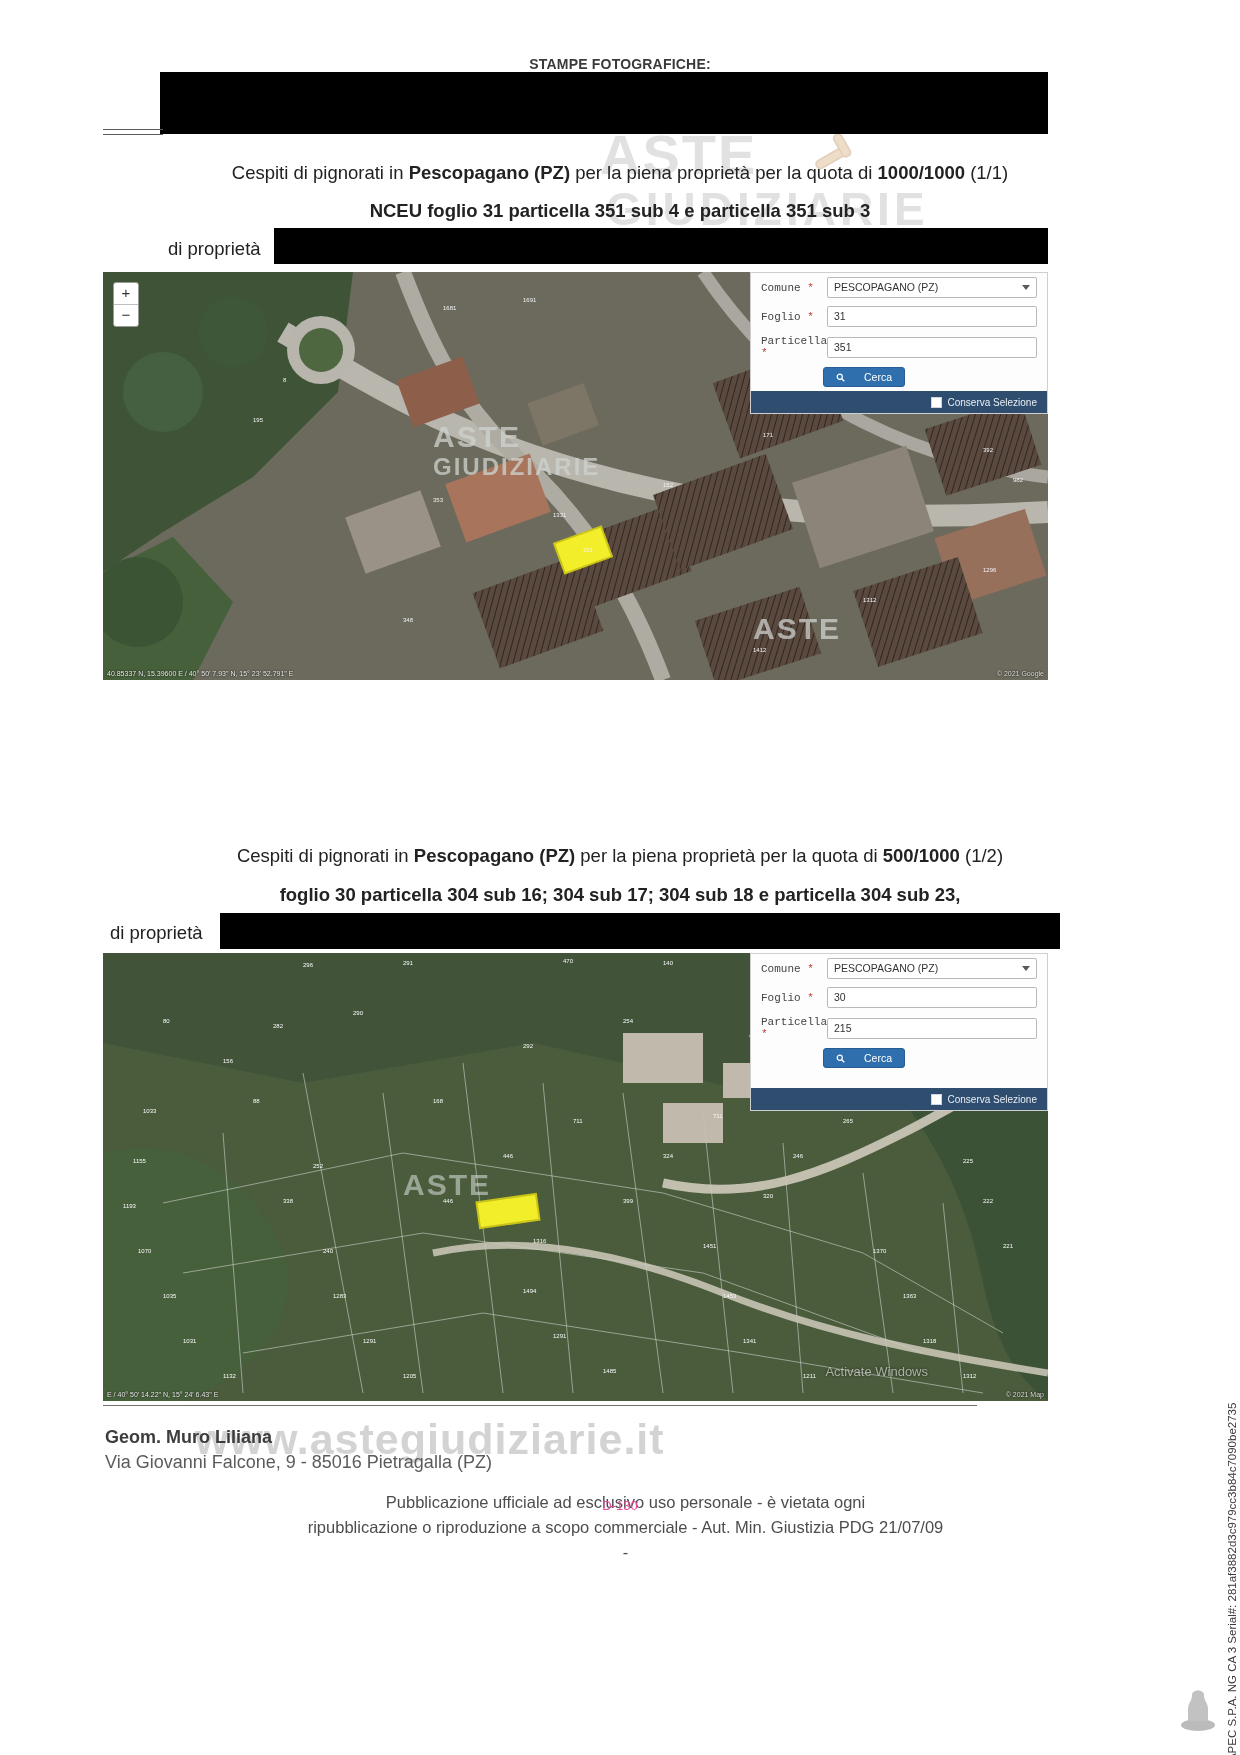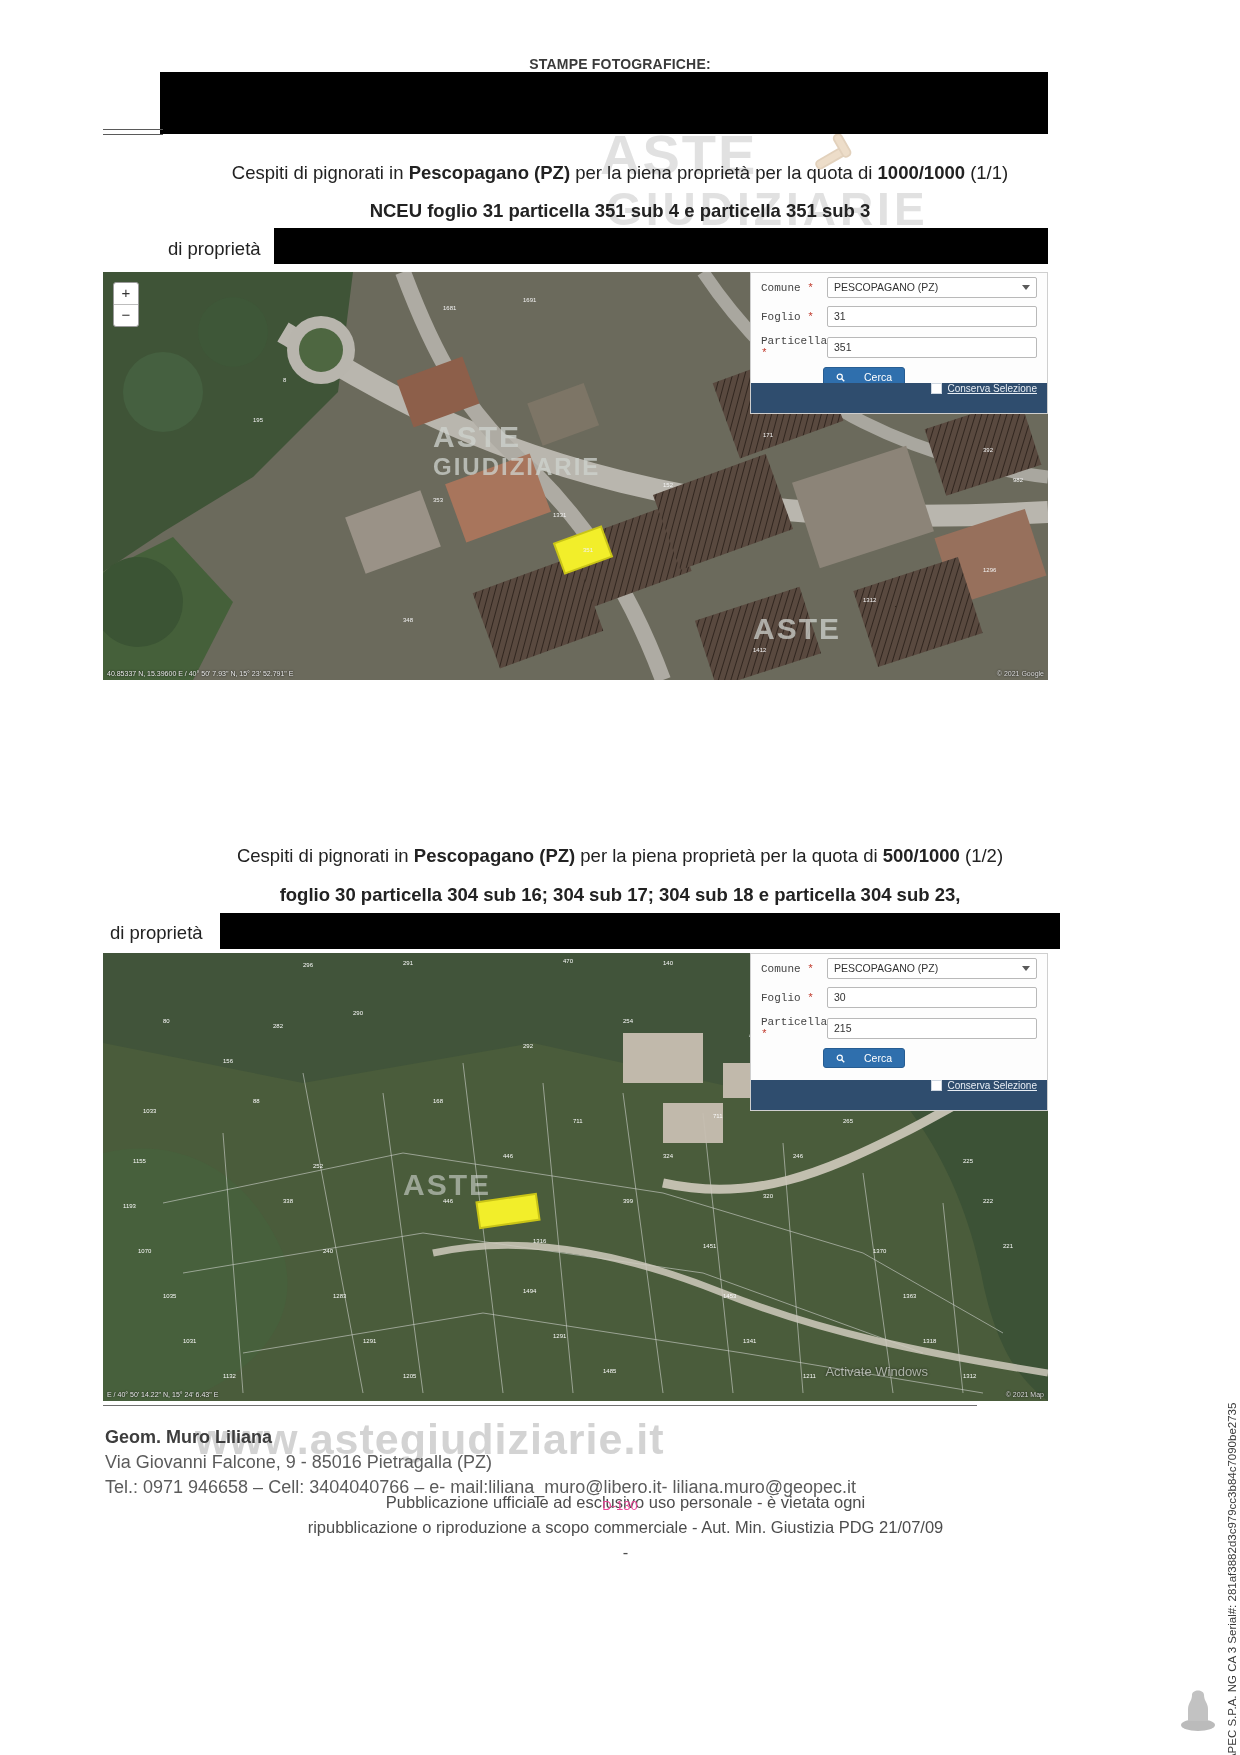--- a/index.html
+++ b/index.html
@@ -91,23 +91,23 @@
     font-size:10.5px;color:#333;padding:0 6px;line-height:19px;position:relative;
   }
   .pselect{display:flex;align-items:center;justify-content:space-between;}
   .caret{width:0;height:0;border-left:4px solid transparent;border-right:4px solid transparent;border-top:5px solid #5a5a5a;}
   .btnrow{padding:4px 10px;}
   .cerca{
     background:#2f6fad;color:#fff;border:1px solid #275d92;border-radius:3px;
     font-size:10.5px;padding:3px 12px;display:inline-flex;align-items:center;gap:19px;
   }
   .panel-footer{
-    position:absolute;left:0;right:0;bottom:0;height:30px;
+    position:absolute;left:0;right:0;bottom:0;height:22px;
     background:#2f4d6e;color:#e8eef5;font-size:10px;
-    display:flex;justify-content:flex-end;gap:6px;padding-right:10px;text-decoration:underline;
+    display:flex;align-items:center;justify-content:flex-end;gap:6px;padding-right:10px;
   }
   .chk{width:9px;height:9px;border:1px solid #cdd6e0;background:#fff;display:inline-block;}
 
   .coords{
     position:absolute;left:4px;bottom:3px;font-size:7px;color:#e9e9e9;
     text-shadow:0 0 2px #000;z-index:6;white-space:nowrap;
   }
   .attrib{
     position:absolute;right:4px;bottom:3px;font-size:7px;color:#dcdcdc;
     text-shadow:0 0 2px #000;z-index:6;
@@ -427,21 +427,20 @@
         <rect x="33" y="8" width="9" height="26" rx="4" transform="rotate(-30 37 21)"></rect>
       </g>
     </svg>
   </div>
 
   <div class="wm-url">www.astegiudiziarie.it</div>
 
   <div class="footrule"></div>
   <div class="foot b" style="top:1427px;">Geom. Muro Liliana</div>
   <div class="foot" style="top:1452px;">Via Giovanni Falcone, 9 - 85016 Pietragalla (PZ)</div>
-  <div class="foot" style="top:1477px;">Tel.: 0971 946658 – Cell: 3404040766 – e- mail:liliana_muro@libero.it- liliana.muro@geopec.it</div>
 
   <div class="disclaim" style="top:1493px;">Pubblicazione ufficiale ad esclusivo uso personale - è vietata ogni</div>
   <div class="disclaim" style="top:1518px;">ripubblicazione o riproduzione a scopo commerciale - Aut. Min. Giustizia PDG 21/07/09</div>
   <div class="disclaim" style="top:1543px;">-</div>
   <div class="pagenum" style="top:1498px;">D-130</div>
 
   <div class="vsign">Firmato Da: MURO LILIANA Emesso Da: ARUBAPEC S.P.A. NG CA 3 Serial#: 281af3882d3c979cc3b84c7090be2735</div>
 
   <svg class="stamp-icon" viewBox="0 0 44 52">
     <ellipse cx="22" cy="44" rx="17" ry="6" fill="#8e8e8e"></ellipse>

